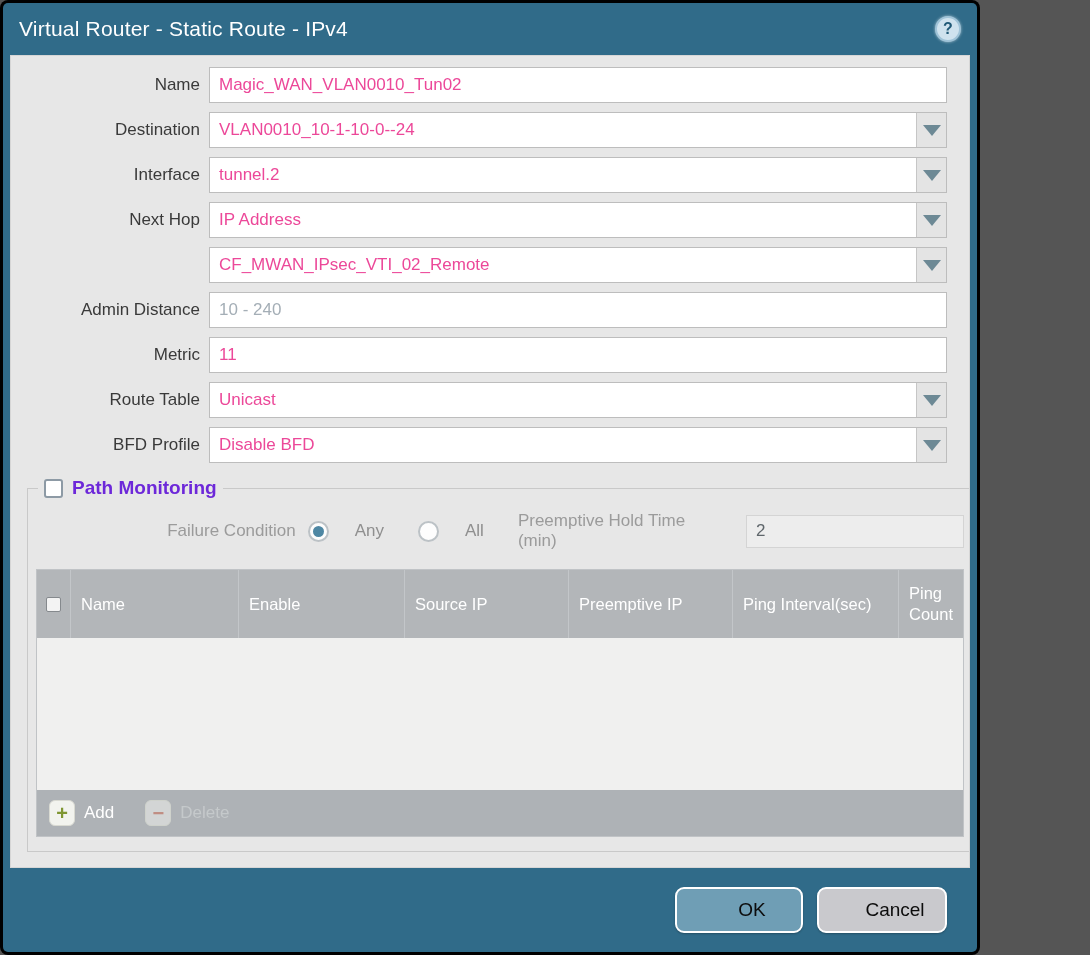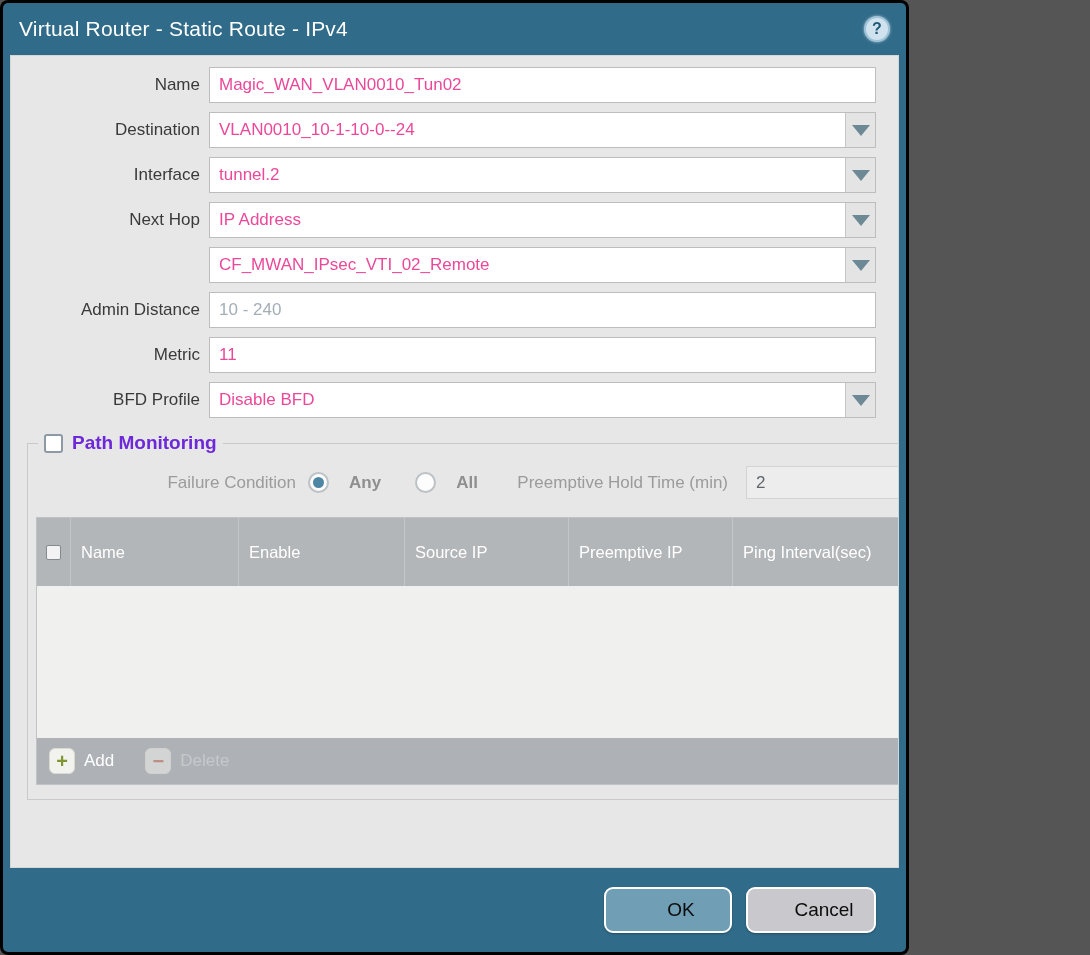--- a/index.html
+++ b/index.html
@@ -1,20 +1,20 @@
 <!DOCTYPE html>
 <html><head>
 <meta charset="utf-8">
 <style>
   * { margin:0; padding:0; box-sizing:border-box; }
   html,body { background:#555; }
   body { font-family:"Liberation Sans", sans-serif; }
 
   .dialog-outer{
-    width:909px; height:955px;
+    width:980px; height:955px;
     background:#000;
     padding:3px;
     border-radius:8px;
   }
   .dialog-frame{
     width:100%; height:100%;
     background:#306b89;
     border-radius:5px;
     display:flex; flex-direction:column;
     overflow:hidden;
@@ -99,21 +99,21 @@
     border-radius:3px;
     cursor:pointer;
   }
 
   .fc-row{
     display:flex; align-items:center;
     margin:12px 0 18px 0;
     font-size:17px; color:#9b9b9b;
   }
   .fc-label{ width:272px; text-align:right; padding-right:12px; }
-  .radio-item{ display:flex; align-items:center; gap:20px; margin-right:34px; color:#8f8f8f;font-weight:bold; }
+  .radio-item{ display:flex; align-items:center; gap:26px; margin-right:34px; color:#8f8f8f; }
   .radio{
     width:21px; height:21px; border-radius:50%;
     background:#fdfdfd;
     border:2px solid #bcc2c6;
     display:flex; align-items:center; justify-content:center;
   }
   .radio.selected::after{
     content:""; width:11px; height:11px; border-radius:50%;
     background:#4e87a3;
   }
@@ -257,20 +257,29 @@
         </span>
       </div>
 
       <div class="form-row">
         <span class="flabel">Metric</span>
         <span class="fwrap">
           <input type="text" value="11" style="">
         </span>
       </div>
 
+      <div class="form-row">
+        <span class="flabel">Route Table</span>
+        <span class="fwrap">
+          <input type="text" value="Unicast" style="">
+          <span class="dd-btn">
+              <span class="dd-arrow"></span>
+            </span>
+        </span>
+      </div>
 
       <div class="form-row">
         <span class="flabel">BFD Profile</span>
         <span class="fwrap">
           <input type="text" value="Disable BFD" style="">
           <span class="dd-btn">
               <span class="dd-arrow"></span>
             </span>
         </span>
       </div>

